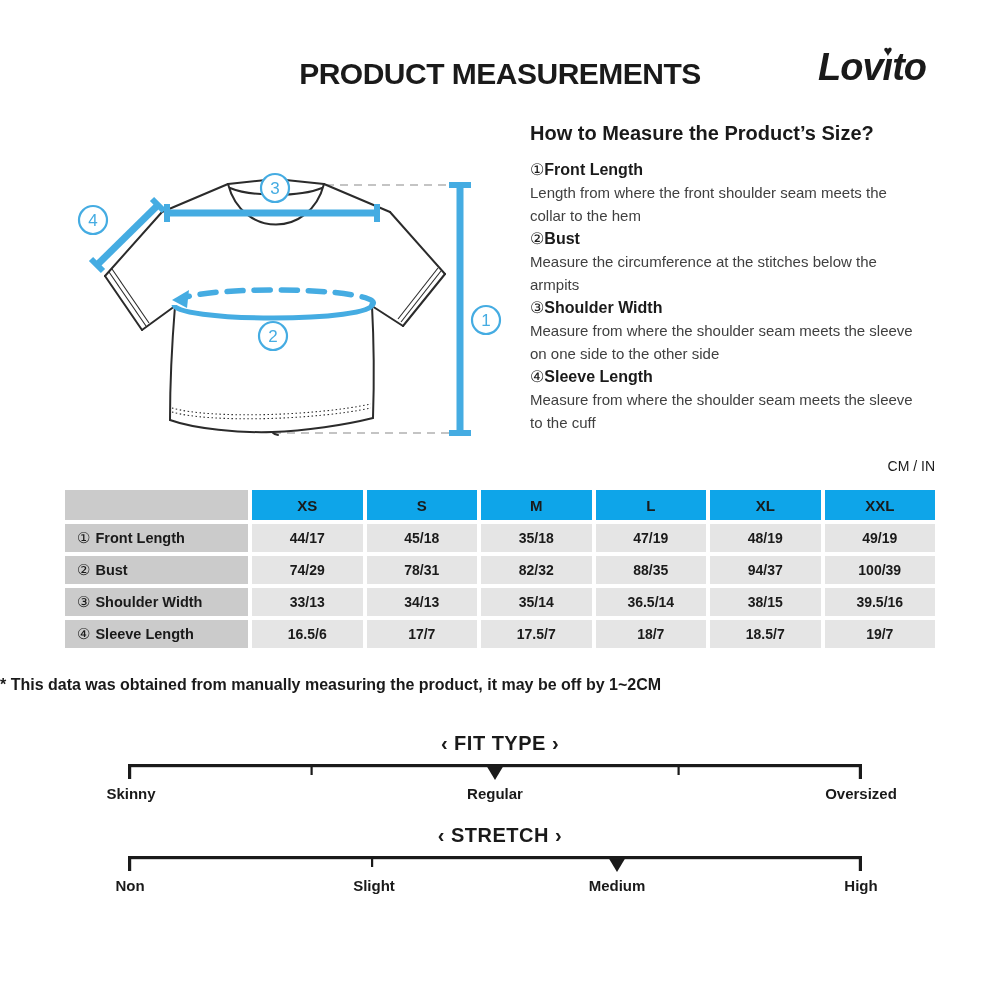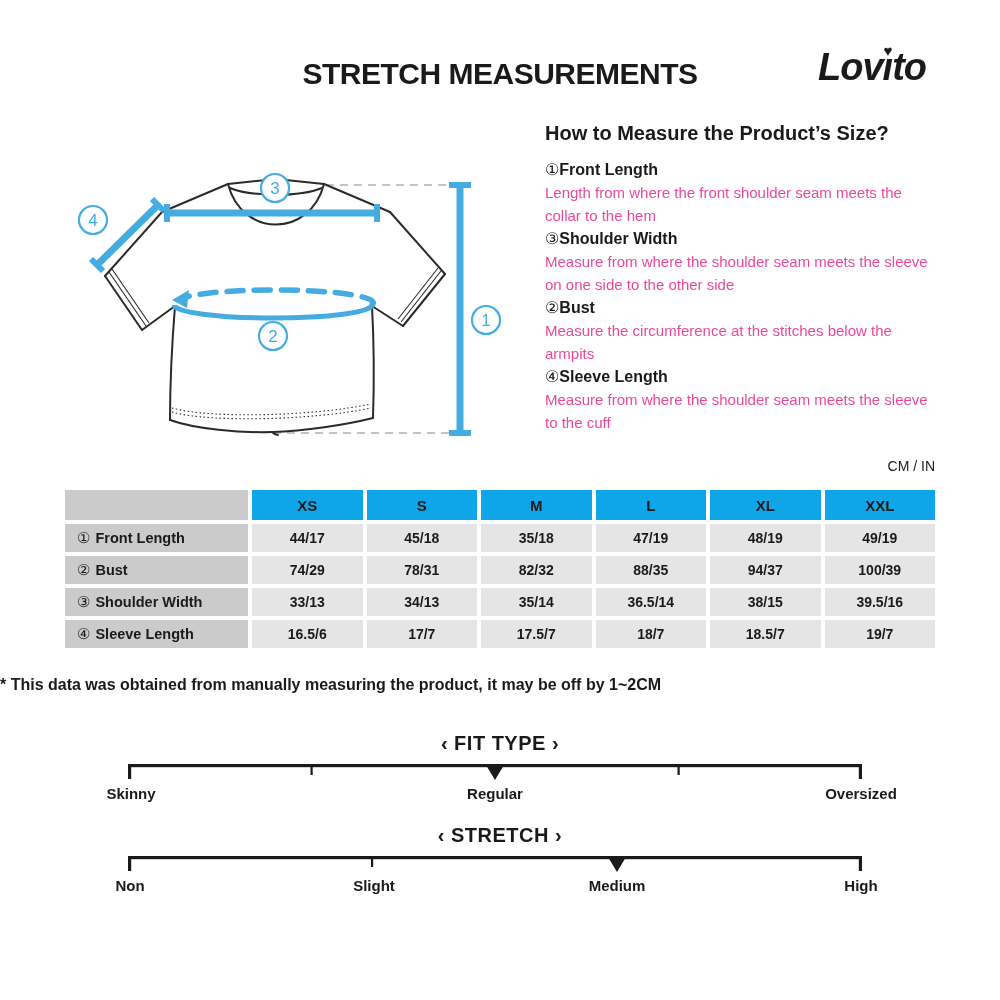--- a/index.html
+++ b/index.html
@@ -12,25 +12,25 @@
     font-size:30px; font-weight:800; letter-spacing:-0.5px; }
   .brand { position:absolute; top:46px; right:74px; font-size:38px; font-weight:800; letter-spacing:-1px;font-style:italic; }
   .brand .logo-i { position:relative; }
   .brand .logo-heart { position:absolute; top:-3px; left:50%; transform:translateX(-50%);
     font-size:15px; line-height:1; }
 
   
   .tshirt-wrap { position:absolute; left:60px; top:148px; width:450px; height:318px; }
 
   
-  .howto { position:absolute; left:530px; top:122px; width:392px;margin-left:15px; }
+  .howto { position:absolute; left:530px; top:122px; width:392px; }
   .howto-title { font-size:20px; font-weight:800; margin-bottom:13px; }
   .ht-name { font-size:16px; font-weight:700; line-height:23px; }
   .ht-name .circ { font-weight:400; }
-  .ht-desc { font-size:15px; color:#ec4899; line-height:23px; }
+  .ht-desc { font-size:15px; color:#404040; line-height:23px; }
 
   
   .unit-label { position:absolute; top:458px; right:65px; font-size:14px; font-weight:400;margin-left:6px; }
   .size-table { position:absolute; left:65px; top:490px; width:870px;
     display:grid; grid-template-columns:183px repeat(6, 1fr); gap:4px; }
   .st-cell { display:flex; align-items:center; justify-content:center; font-weight:700; }
   .st-corner { background:#cbcbcb; height:30px; }
   .st-head { background:#0ea5e9; height:30px; font-size:15px; }
   .st-label { background:#cbcbcb; height:28px; justify-content:flex-start;
     padding-left:12px; font-size:14.5px; }
@@ -45,21 +45,21 @@
     font-size:20px; font-weight:800; letter-spacing:0.5px; }
   .scale-svg { position:absolute; left:0; }
   .scale-label { position:absolute; transform:translateX(-50%); font-size:15px;
     font-weight:700; white-space:nowrap; }
 </style>
 </head>
 <body>
 
 <div class="page">
 
-  <div class="title">STRETCH MEASUREMENTS</div>
+  <div class="title">PRODUCT MEASUREMENTS</div>
   <div class="brand"><span>Lov</span><span class="logo-i"><span>ı</span><span class="logo-heart">♥</span></span><span>to</span></div>
 
   <div class="tshirt-wrap">
     <svg width="450" height="318" viewBox="0 0 450 318">
 
       <g stroke="#c4c4c4" stroke-width="2" stroke-dasharray="8 6">
         <line x1="266" y1="37" x2="391" y2="37"></line>
         <line x1="213" y1="285" x2="391" y2="285"></line>
       </g>
 
@@ -130,26 +130,26 @@
     </svg>
   </div>
 
   <div class="howto">
     <div class="howto-title">How to Measure the Product’s Size?</div>
     <div>
       <div class="ht-name"><span class="circ">①</span><span>Front Length</span></div>
       <div class="ht-desc">Length from where the front shoulder seam meets the collar to the hem</div>
     </div>
     <div>
+      <div class="ht-name"><span class="circ">②</span><span>Bust</span></div>
+      <div class="ht-desc">Measure the circumference at the stitches below the armpits</div>
+    </div>
+    <div>
       <div class="ht-name"><span class="circ">③</span><span>Shoulder Width</span></div>
       <div class="ht-desc">Measure from where the shoulder seam meets the sleeve on one side to the other side</div>
-    </div>
-    <div>
-      <div class="ht-name"><span class="circ">②</span><span>Bust</span></div>
-      <div class="ht-desc">Measure the circumference at the stitches below the armpits</div>
     </div>
     <div>
       <div class="ht-name"><span class="circ">④</span><span>Sleeve Length</span></div>
       <div class="ht-desc">Measure from where the shoulder seam meets the sleeve to the cuff</div>
     </div>
   </div>
 
   <div class="unit-label">CM / IN</div>
 
   <div class="size-table">

